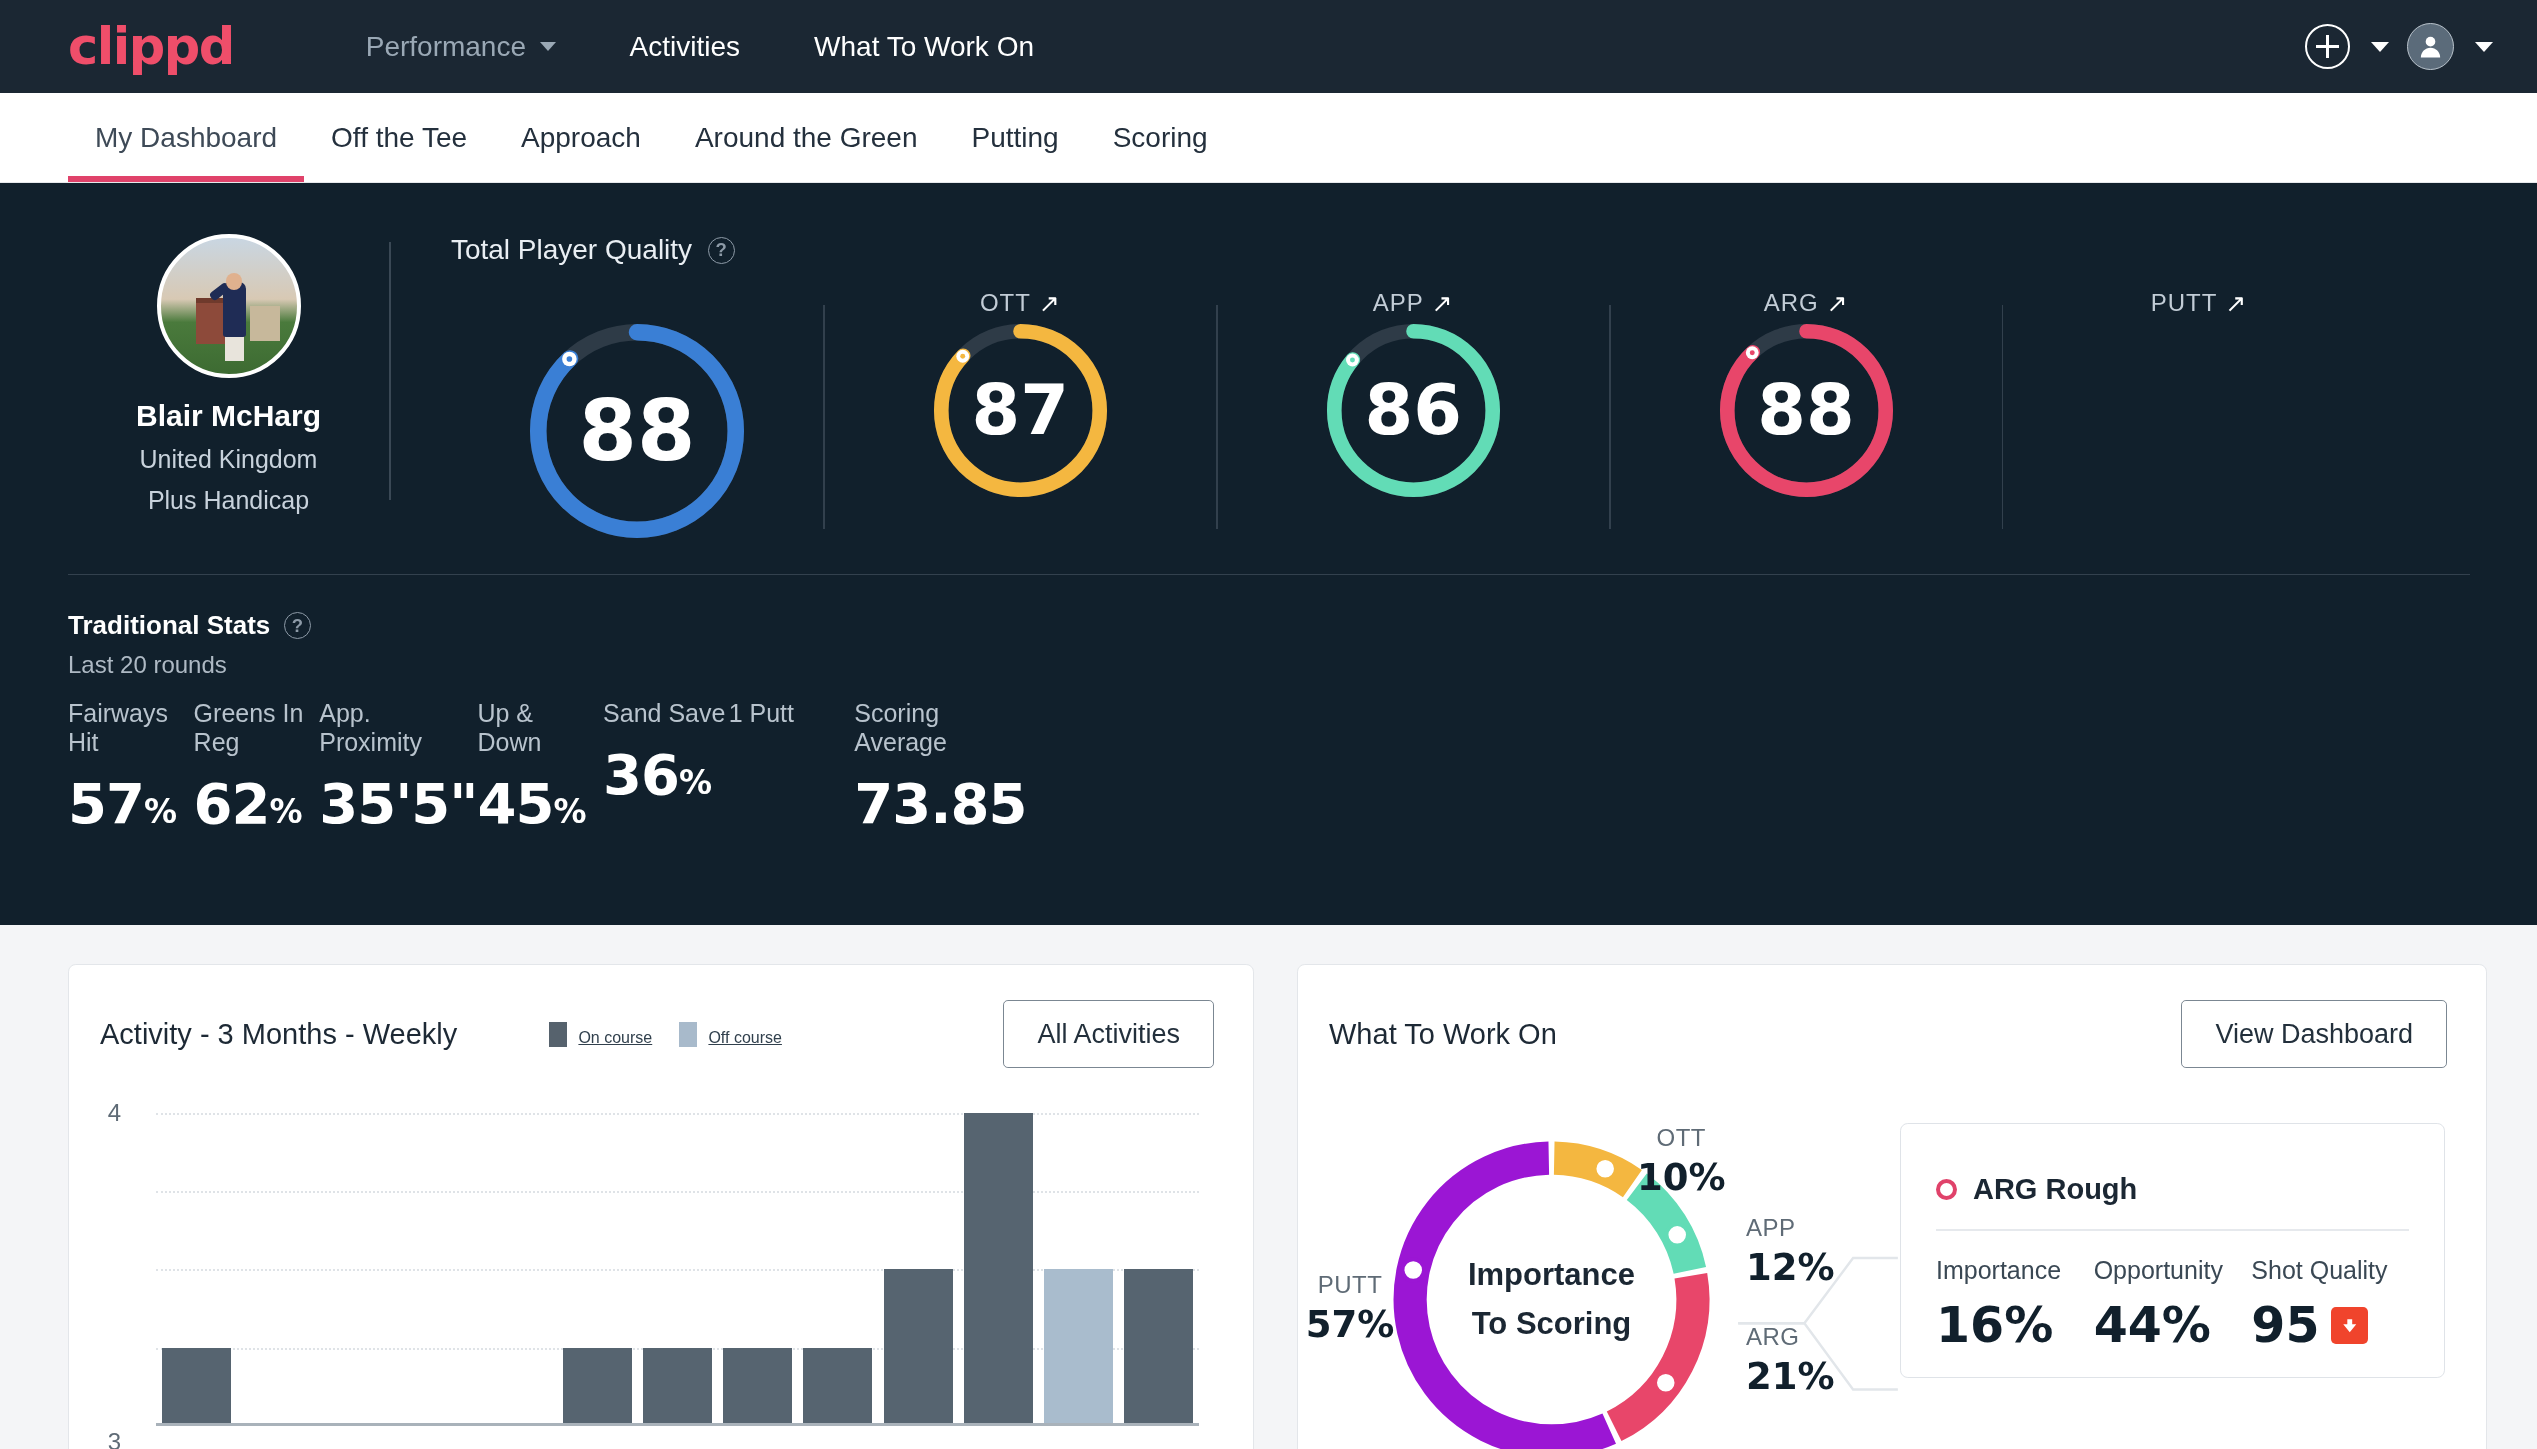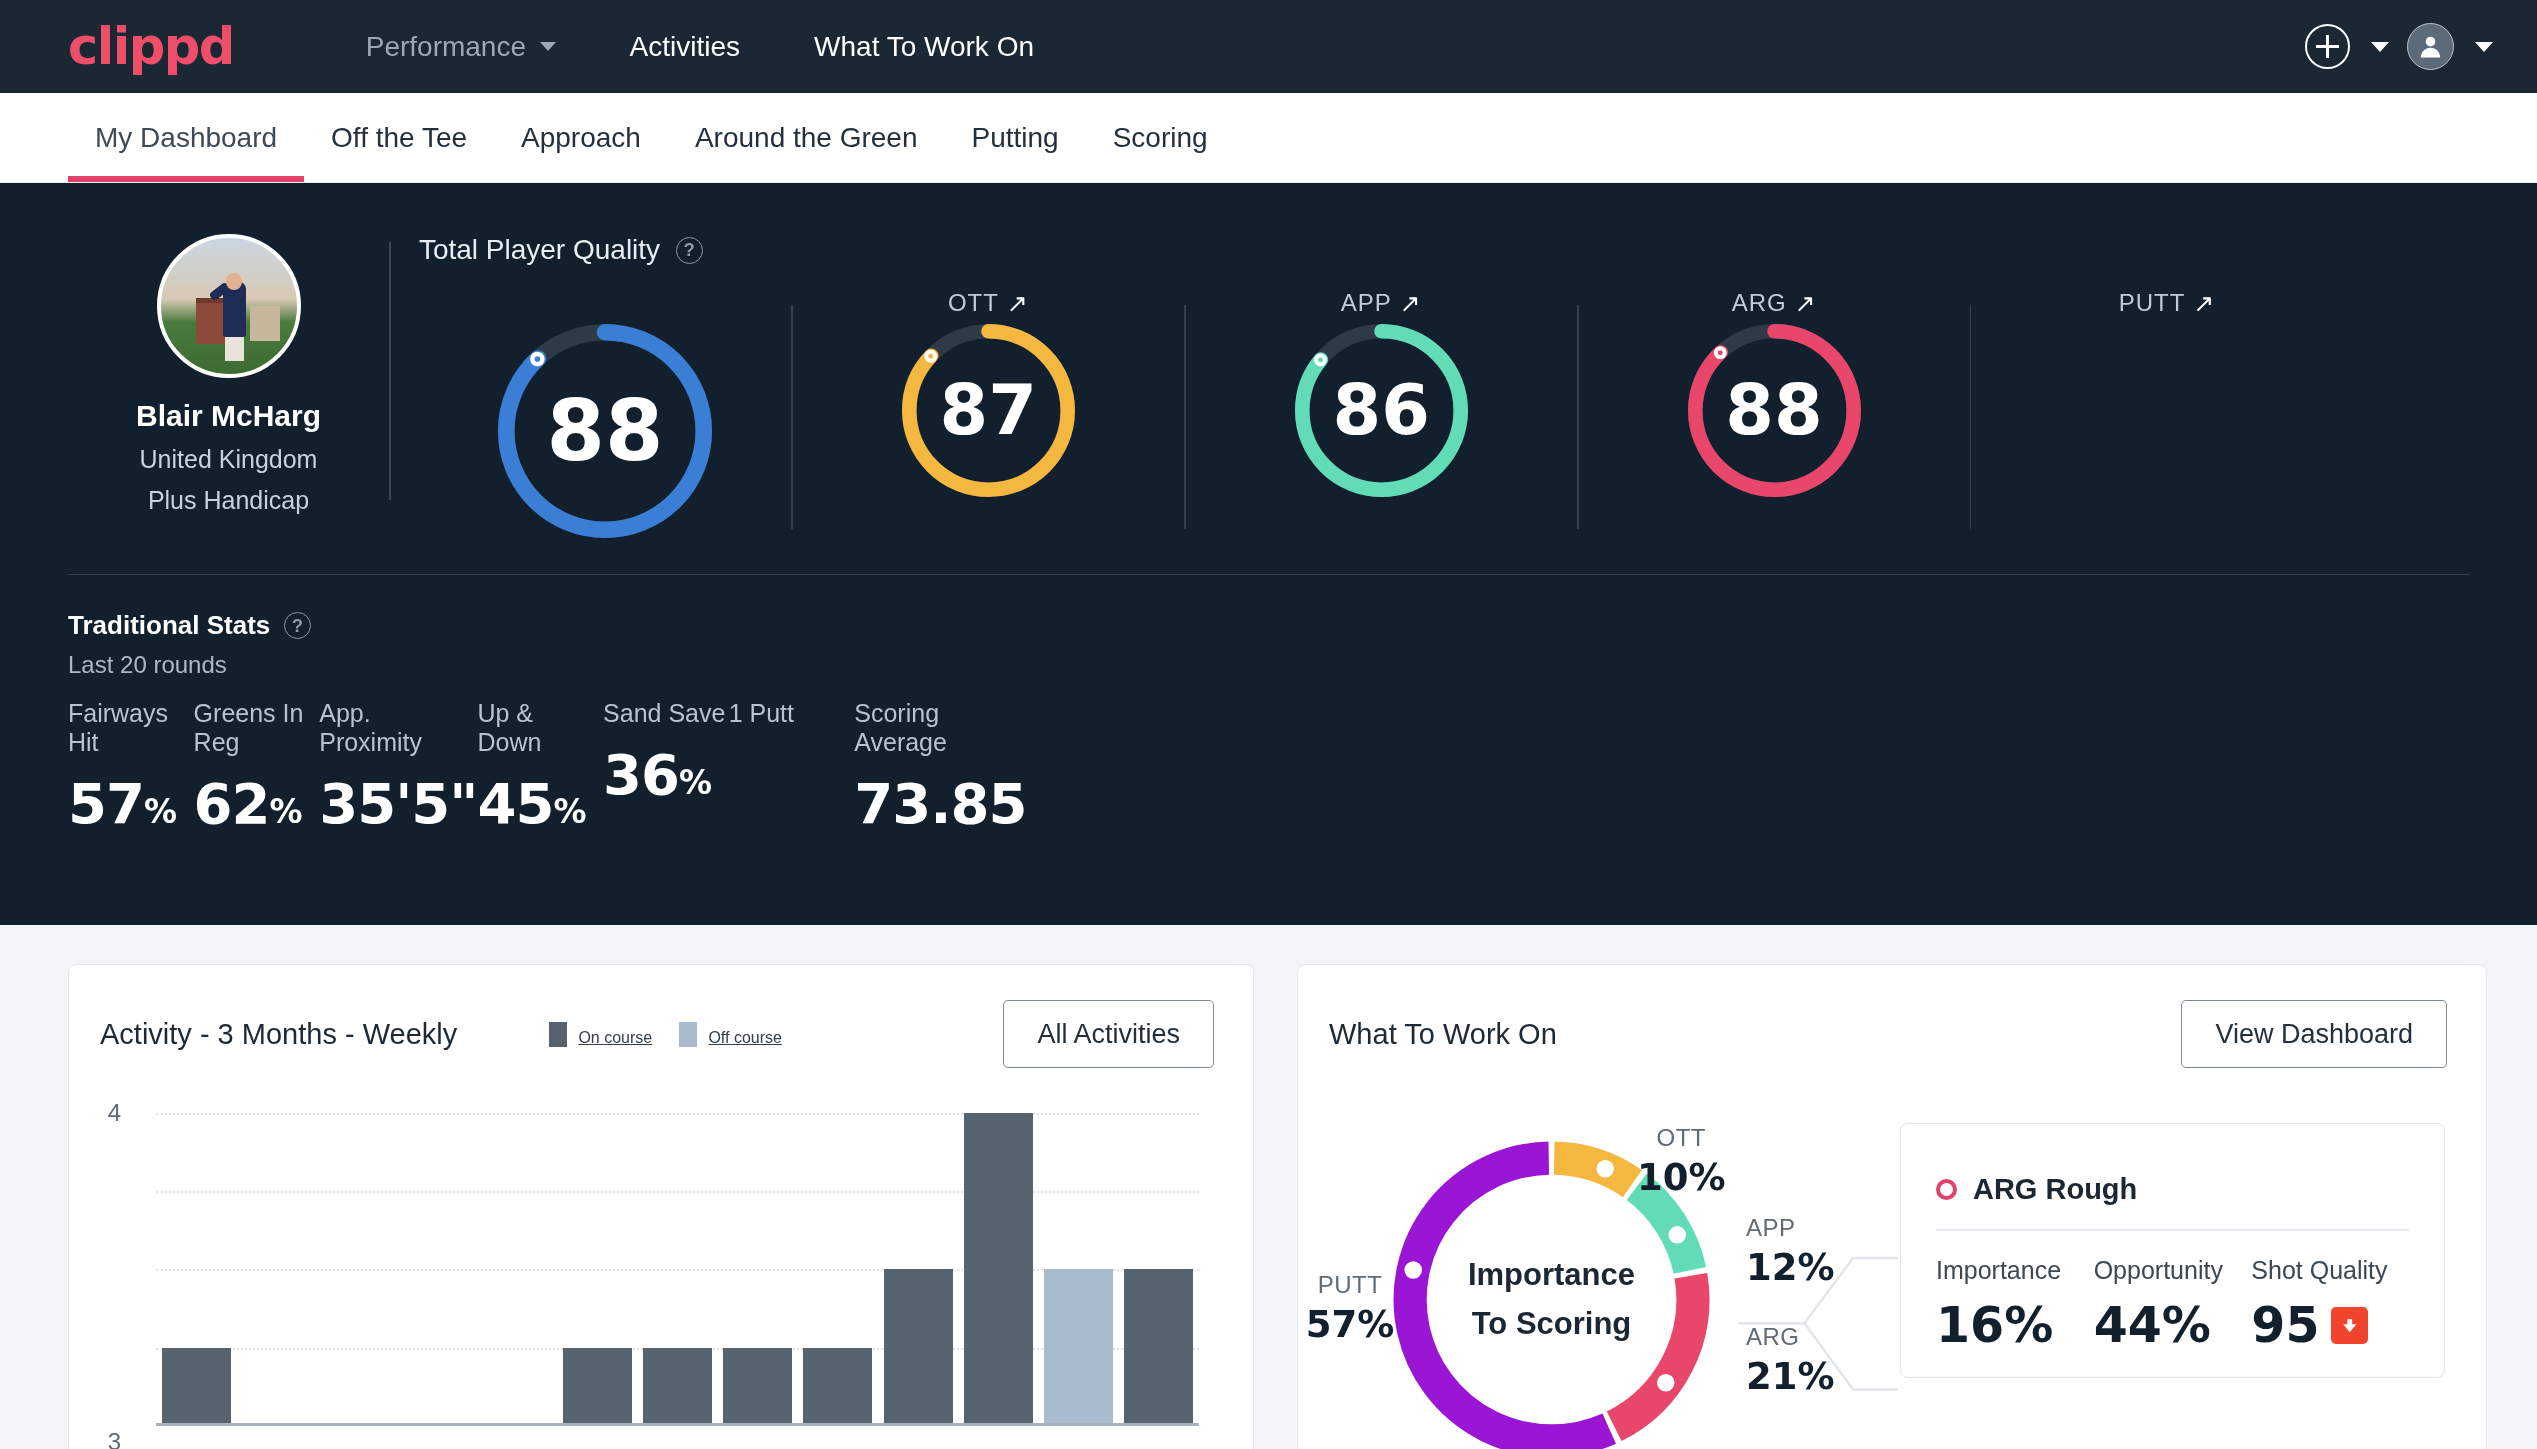--- a/index.html
+++ b/index.html
@@ -72,21 +72,21 @@
       background:#e0b18e; border-radius:50%; }
   .pp-person-legs { position:absolute; left:50%; top:60%; width:19.5px; height:41px; margin-left:-3.9px;
       background:#e8e4dc; }
   .pp-arm { position:absolute; left:36%; top:36%; width:21.4px;height:8.8px; background:#1f2c55;
       transform: rotate(-38deg); border-radius:3.9px; }
   .profile-name { color:#fff; font-size:30px; font-weight:700; margin-top: 21.4px; }
   .profile-sub { color:#c8d2dc; font-size:25px; margin-top: 11.7px; }
 
   .hero-divider-v { width: 1.9px; background: #3a4855; align-self: stretch; margin: 7.8px 0 39px 0; }
 
-  .tpq { flex: 1; padding-left: 28px; }
+  .tpq { flex: 1; padding-left: 60px; }
   .tpq-title { color: #e9eef3; font-size: 28px; display:flex; align-items:center; gap: 15.6px; }
   .qmark {
     width: 27px; height: 27px; border-radius: 50%; border: 1.9px solid #8d9aa7; color: #8d9aa7;
     font-size: 18.5px; display:flex;align-items:center;justify-content:center; font-weight:600;
   }
   .gauges { display: flex; align-items: flex-start; margin-top: 17.5px; }
   .gauge-cell { display: flex; flex-direction: column; align-items: center; position: relative; }
   .gauge-cell.main { width: 372px; }
   .gauge-cell.sub  { width: 391px; }
   .gauge-sep { width: 1.9px; background:#32404d; align-self: stretch; margin-top: 21.4px; height: 224px; }

